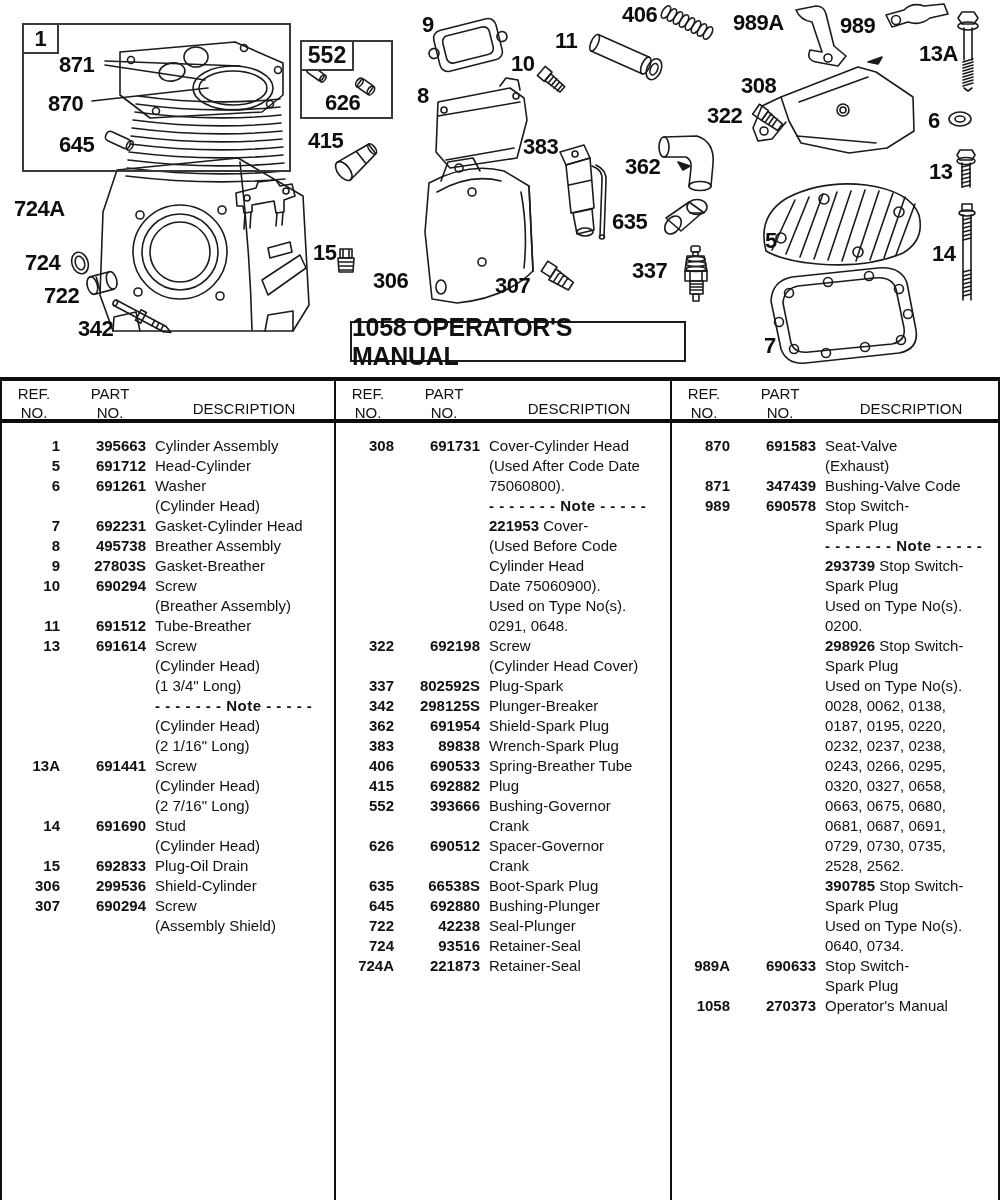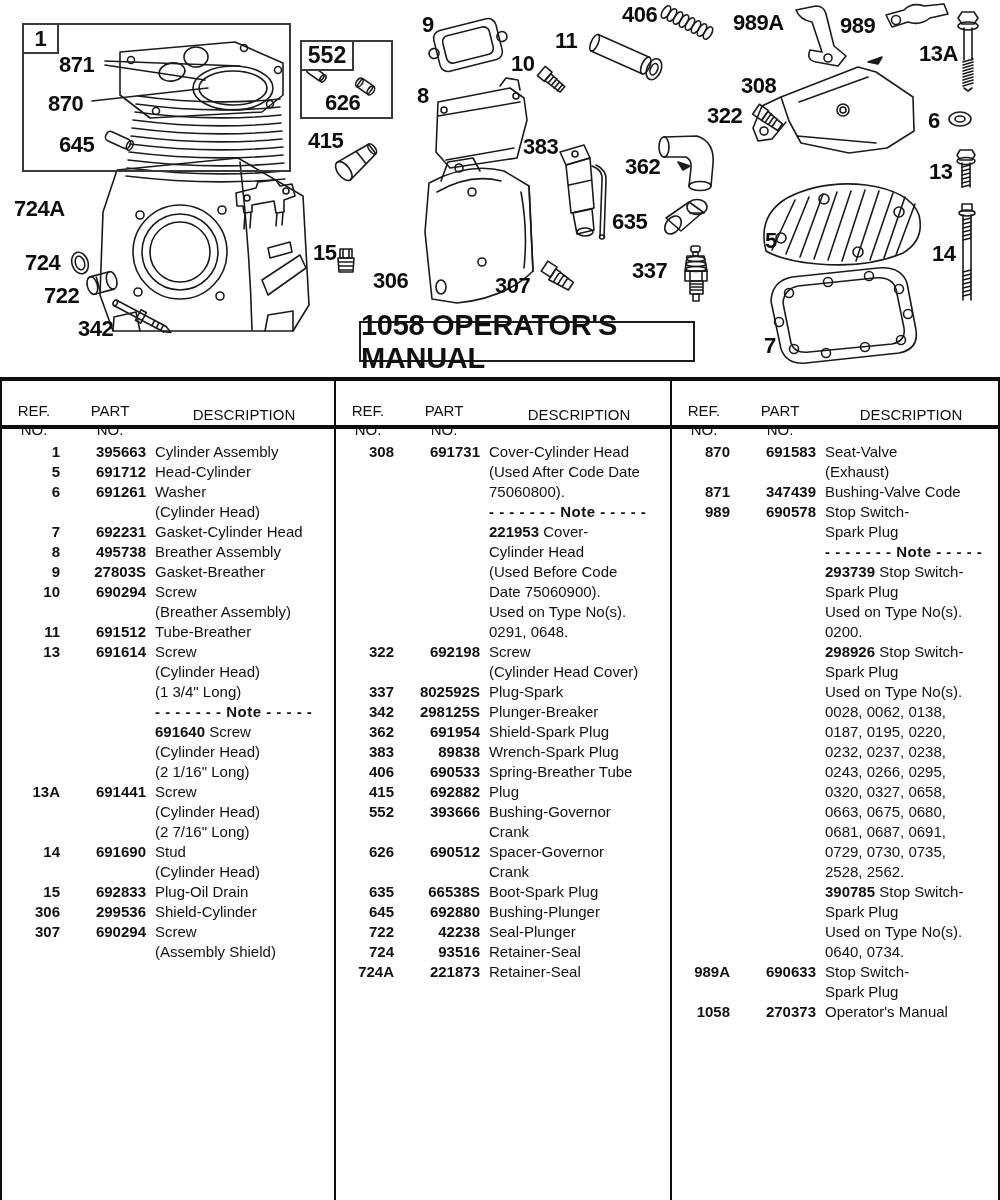--- a/index.html
+++ b/index.html
@@ -6,32 +6,32 @@
   .page{position:relative;width:1000px;height:1200px;background:#fff;overflow:hidden;
         font-family:"Liberation Sans", sans-serif;color:#111;}
   
   .diagram{position:absolute;left:0;top:0;width:1000px;height:377px;}
   .diagram svg{position:absolute;left:0;top:0;}
   .callout{position:absolute;font-weight:bold;font-size:22px;letter-spacing:-0.5px;color:#0d0d0d;white-space:nowrap;}
   .group-frame{position:absolute;border:2px solid #3a3a3a;box-sizing:border-box;}
   .frame-label{position:absolute;left:-2px;top:-2px;border-right:2px solid #3a3a3a;border-bottom:2px solid #3a3a3a;
                border-top:2px solid #3a3a3a;border-left:2px solid #3a3a3a;background:#fff;display:flex;align-items:center;justify-content:center;
                font-weight:bold;box-sizing:border-box;}
-  .manual-box{position:absolute;left:359px;top:321px;width:336px;height:41px;border:2px solid #1c1c1c;
-              display:flex;align-items:center;justify-content:center;font-weight:bold;font-size:29px;
+  .manual-box{position:absolute;left:350px;top:321px;width:336px;height:41px;border:2px solid #1c1c1c;
+              display:flex;align-items:center;justify-content:center;font-weight:bold;font-size:25px;
               letter-spacing:-0.3px;box-sizing:border-box;}
   
   .parts-table{position:absolute;left:0;top:377px;width:1000px;height:823px;box-sizing:border-box;
                border-top:4px solid #0d0d0d;border-left:2px solid #0d0d0d;border-right:2px solid #0d0d0d;
                display:flex;font-size:15px;}
   .tcol{position:relative;height:100%;box-sizing:border-box;}
   .tcol-1{width:334px;border-right:2px solid #0d0d0d;}
   .tcol-2{width:336px;border-right:2px solid #0d0d0d;}
   .tcol-3{flex:1;}
-  .thead{height:48px;border-bottom:4px solid #0d0d0d;display:flex;padding-top:20px;box-sizing:border-box;}
+  .thead{height:42px;border-bottom:4px solid #0d0d0d;display:flex;padding-top:3px;box-sizing:border-box;}
   .hcell{display:flex;flex-direction:column;align-items:center;justify-content:flex-start;line-height:19px;}
   .hcell.h-ref{width:64px;}
   .hcell.h-part{width:88px;}
   .hcell.h-desc{flex:1;justify-content:flex-end;padding-bottom:1px;}
   .rows{padding-top:13px;}
   .trow{display:flex;line-height:20px;}
   .c-ref{width:58px;text-align:right;font-weight:bold;flex:none;}
   .c-part{width:86px;text-align:right;font-weight:bold;flex:none;}
   .c-desc{flex:1;padding-left:9px;white-space:nowrap;}
   .c-desc b{font-weight:bold;}
@@ -430,25 +430,20 @@
             <span class="c-desc">(1 3/4" Long)</span>
           </div>
           <div class="trow">
             <span class="c-ref"></span>
             <span class="c-part"></span>
             <span class="c-desc note">- - - - - - -  Note  - - - - -</span>
           </div>
           <div class="trow">
             <span class="c-ref"></span>
             <span class="c-part"></span>
-            <span class="c-desc"><b>691640 </b>Screw</span>
-          </div>
-          <div class="trow">
-            <span class="c-ref"></span>
-            <span class="c-part"></span>
             <span class="c-desc">(Cylinder Head)</span>
           </div>
           <div class="trow">
             <span class="c-ref"></span>
             <span class="c-part"></span>
             <span class="c-desc">(2 1/16" Long)</span>
           </div>
           <div class="trow">
             <span class="c-ref">13A</span>
             <span class="c-part">691441</span>
@@ -533,26 +528,26 @@
             <span class="c-desc note">- - - - - - -  Note  - - - - -</span>
           </div>
           <div class="trow">
             <span class="c-ref"></span>
             <span class="c-part"></span>
             <span class="c-desc"><b>221953 </b>Cover-</span>
           </div>
           <div class="trow">
             <span class="c-ref"></span>
             <span class="c-part"></span>
+            <span class="c-desc">(Used Before Code</span>
+          </div>
+          <div class="trow">
+            <span class="c-ref"></span>
+            <span class="c-part"></span>
             <span class="c-desc">Cylinder Head</span>
-          </div>
-          <div class="trow">
-            <span class="c-ref"></span>
-            <span class="c-part"></span>
-            <span class="c-desc">(Used Before Code</span>
           </div>
           <div class="trow">
             <span class="c-ref"></span>
             <span class="c-part"></span>
             <span class="c-desc">Date 75060900).</span>
           </div>
           <div class="trow">
             <span class="c-ref"></span>
             <span class="c-part"></span>
             <span class="c-desc">Used on Type No(s).</span>

